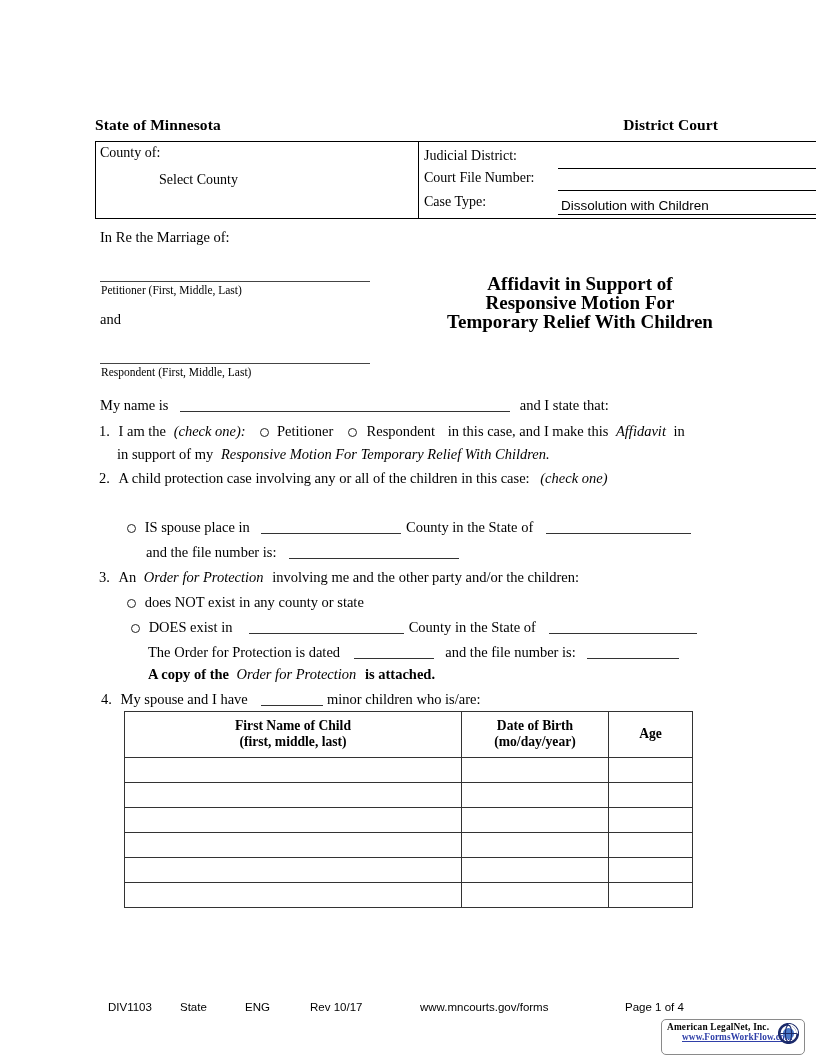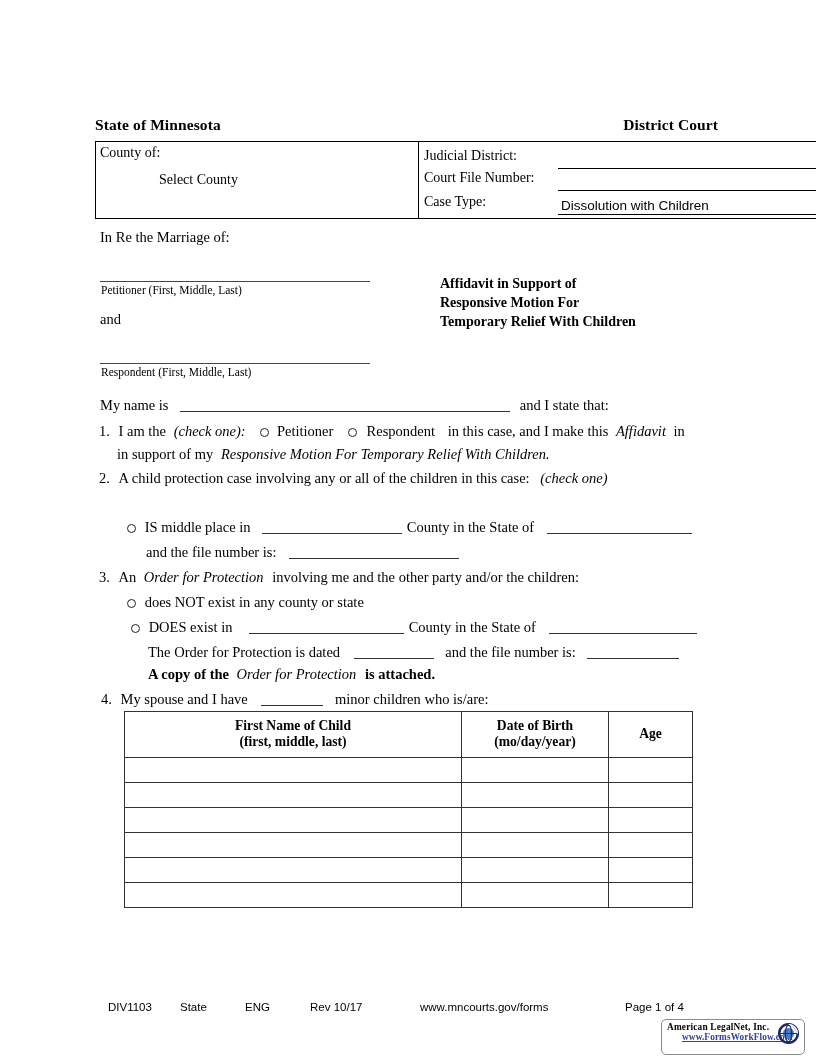--- a/index.html
+++ b/index.html
@@ -98,22 +98,23 @@
     position: absolute;
     left: 100px; top: 311px;
     font-size: 14.5px;
   }
 
   
   .doctitle {
     position: absolute;
     left: 440px; top: 274px;
     width: 280px;
+    text-align: center;
     font-weight: bold;
-    font-size: 14px;
+    font-size: 19px;
     line-height: 19px;
   }
 
   
   .body-txt { font-size: 14.5px; line-height: 1; }
 
   .ln { position: absolute; white-space: nowrap; }
 
   .blank {
     display: inline-block;
@@ -288,21 +289,21 @@
 
   <div class="ln body-txt" style="left:99px; top:471px;">
     <span>2.</span>
     <span style="margin-left:5px;">A child protection case involving any or all of the children in this case:</span>
     <i style="margin-left:7px;">(check one)</i>
   </div>
 
 
   <div class="ln body-txt" style="left:127px; top:520px;">
     <span class="radio"></span>
-    <span style="margin-left:5px;">IS middle place in</span>
+    <span style="margin-left:5px;">IS spouse place in</span>
     <span class="blank" style="width:140px; margin-left:8px;"></span>
     <span style="margin-left:1px;">County in the State of</span>
     <span class="blank" style="width:145px; margin-left:9px;"></span>
   </div>
 
   <div class="ln body-txt" style="left:146px; top:545px;">
     <span>and the file number is:</span>
     <span class="blank" style="width:170px; margin-left:9px;"></span>
   </div>
 
@@ -336,21 +337,21 @@
   <div class="ln body-txt" style="left:148px; top:667px;">
     <b>A copy of the</b>
     <i style="margin-left:4px;">Order for Protection</i>
     <b style="margin-left:5px;">is attached.</b>
   </div>
 
   <div class="ln body-txt" style="left:101px; top:692px;">
     <span>4.</span>
     <span style="margin-left:5px;">My spouse and I have</span>
     <span class="blank" style="width:62px; margin-left:10px;"></span>
-    <span style="margin-left:8px;">minor children who is/are:</span>
+    <span style="">minor children who is/are:</span>
   </div>
 
   <table class="ctable">
     <thead>
       <tr>
         <th class="col-name">
           <div>First Name of Child</div>
           <div>(first, middle, last)</div>
         </th>
         <th class="col-dob">

